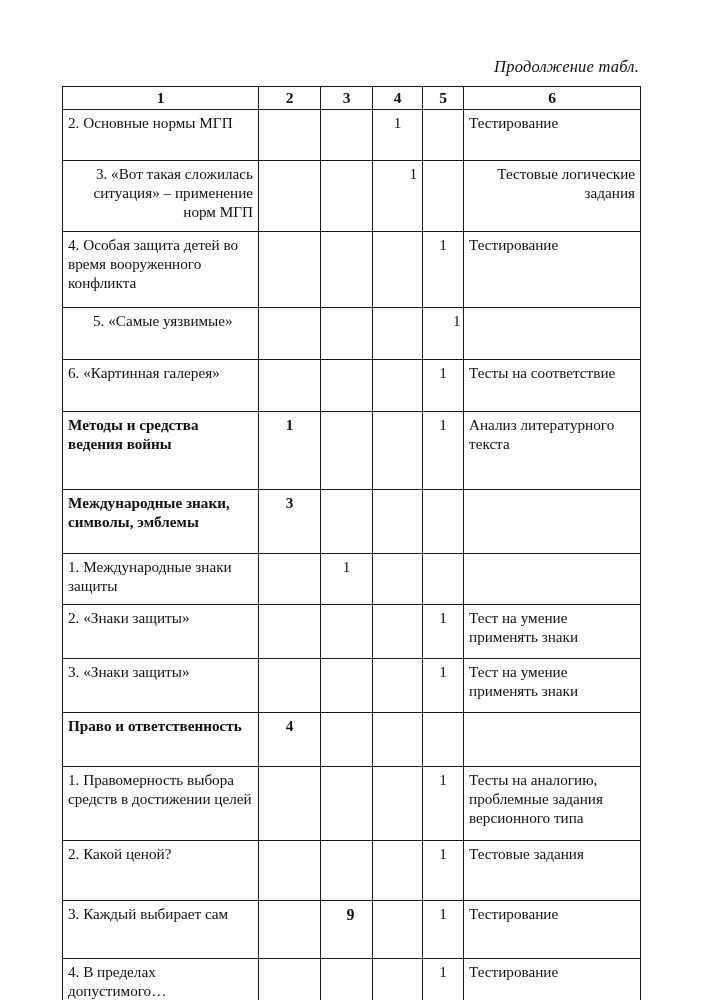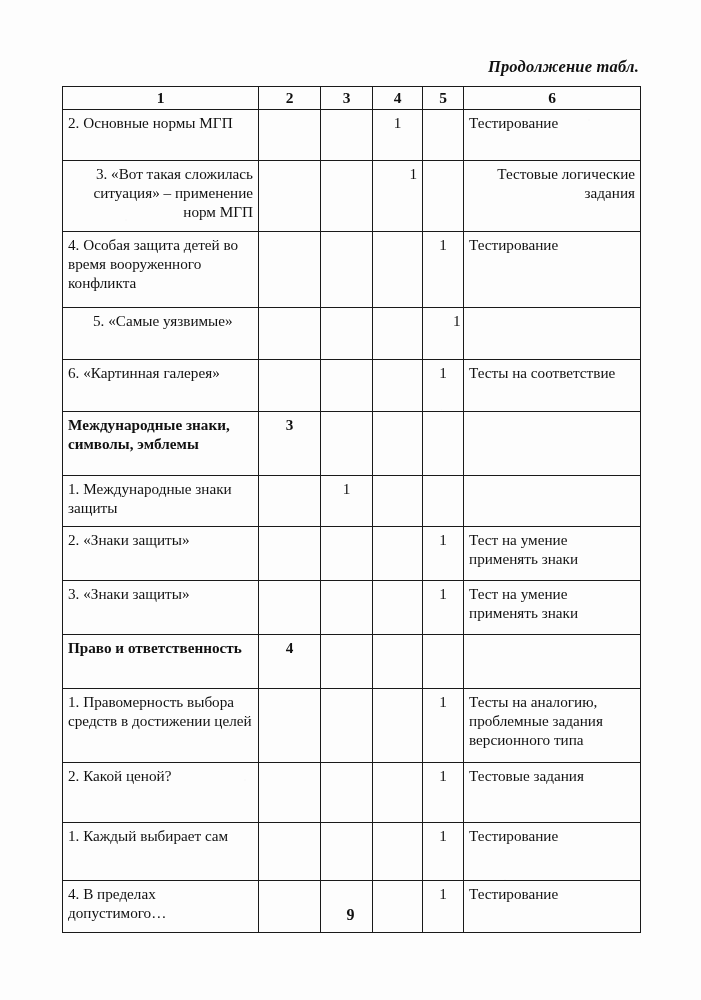--- a/index.html
+++ b/index.html
@@ -34,21 +34,21 @@
     position: absolute;
     inset: 0;
   }
 
   
   .running-head {
     position: absolute;
     top: 57px;
     right: 62px;
     font-style: italic;
-    font-weight: 700;
+    font-weight: 400;
     font-size: 16.5px;
     letter-spacing: 0.2px;
     white-space: nowrap;
   }
 
   
   table.sched {
     position: absolute;
     left: 62px;
     top: 86px;
@@ -193,20 +193,28 @@
 
       <tr class="h-r5">
         <td class="topic">6. «Картинная галерея»</td>
         <td class="num"></td>
         <td class="num"></td>
         <td class="num"></td>
         <td class="num">1</td>
         <td class="form">Тесты на соответствие</td>
       </tr>
 
+      <tr class="h-r6 section">
+        <td class="topic">Методы и средства ведения войны</td>
+        <td class="num">1</td>
+        <td class="num"></td>
+        <td class="num"></td>
+        <td class="num" style="font-weight:400;">1</td>
+        <td class="form" style="font-weight:400;">Анализ литературного текста</td>
+      </tr>
 
       <tr class="h-r7 section">
         <td class="topic">Международные знаки, символы, эмблемы</td>
         <td class="num">3</td>
         <td class="num"></td>
         <td class="num"></td>
         <td class="num"></td>
         <td class="form"></td>
       </tr>
 
@@ -258,21 +266,21 @@
       <tr class="h-r13">
         <td class="topic">2. Какой ценой?</td>
         <td class="num"></td>
         <td class="num"></td>
         <td class="num"></td>
         <td class="num">1</td>
         <td class="form">Тестовые задания</td>
       </tr>
 
       <tr class="h-r14">
-        <td class="topic">1. Каждый выбирает сам</td>
+        <td class="topic">3. Каждый выбирает сам</td>
         <td class="num"></td>
         <td class="num"></td>
         <td class="num"></td>
         <td class="num">1</td>
         <td class="form">Тестирование</td>
       </tr>
 
       <tr class="h-r15">
         <td class="topic">4. В пределах допустимого…</td>
         <td class="num"></td>

